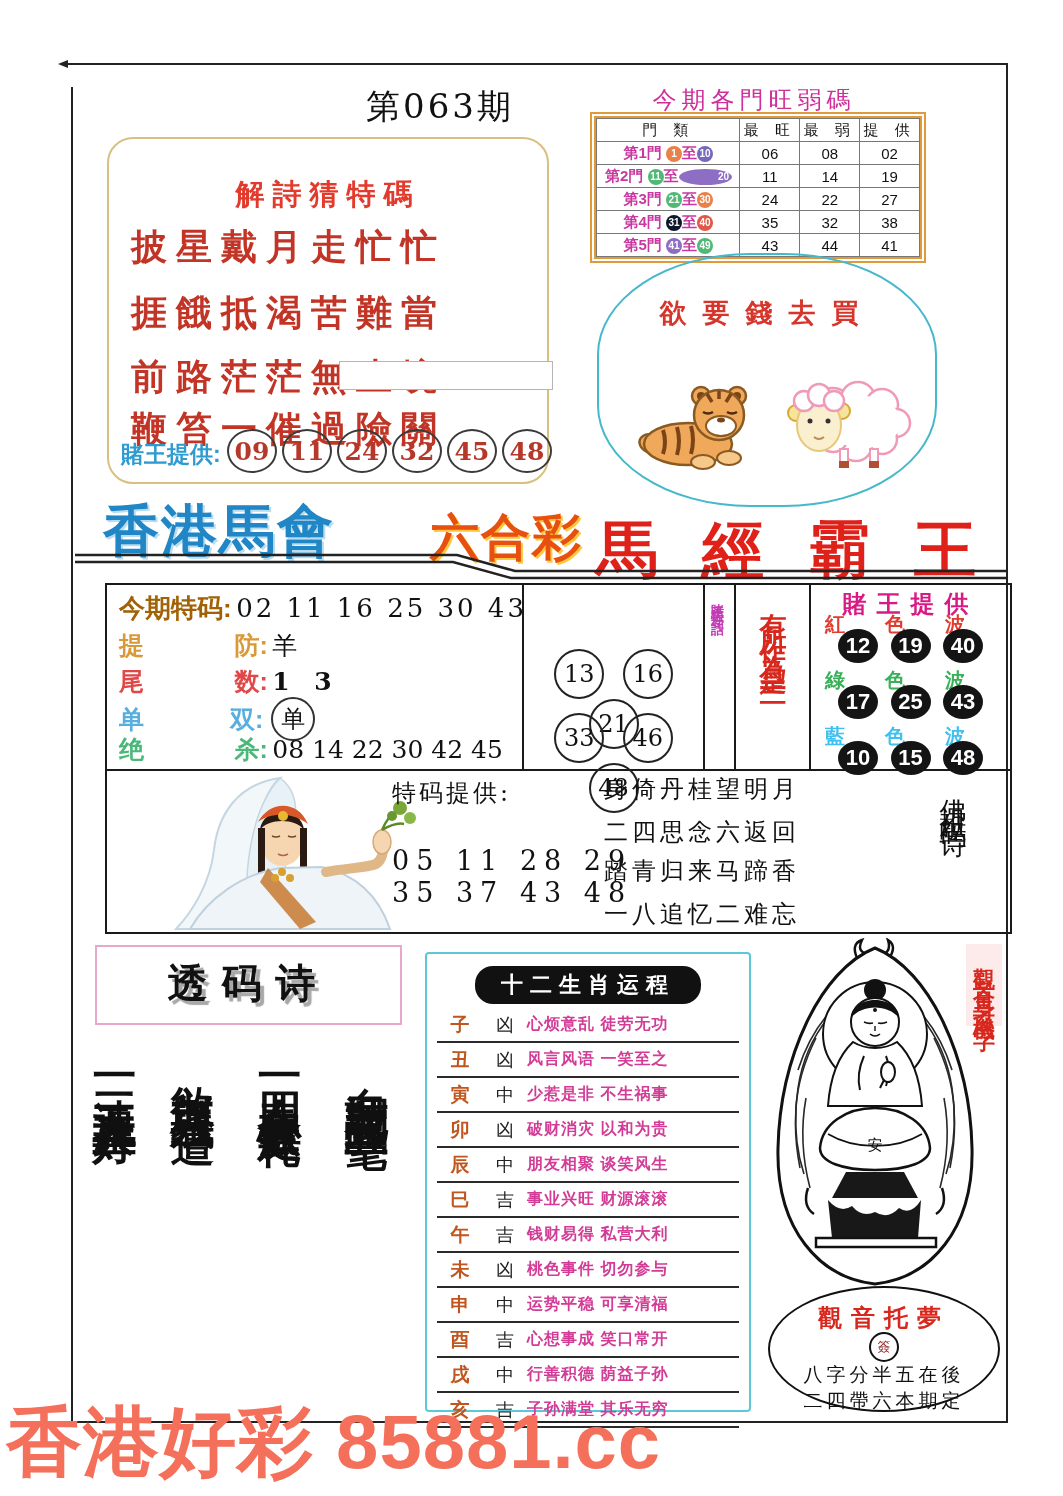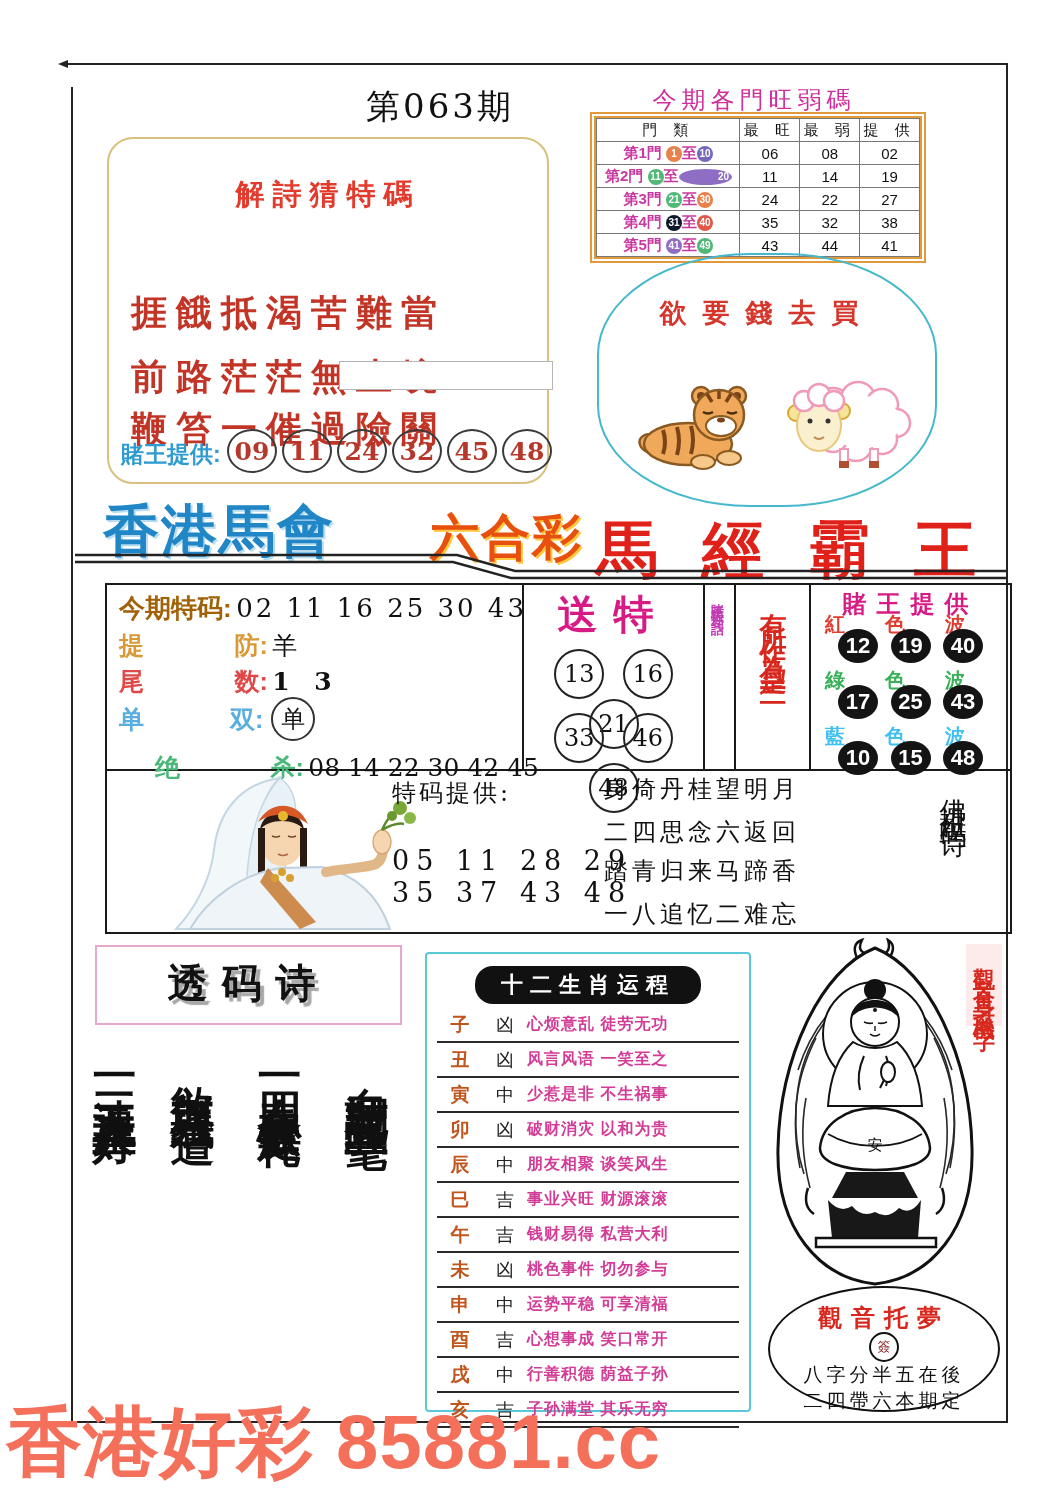--- a/index.html
+++ b/index.html
@@ -103,20 +103,21 @@
   <div class="abs hline" style="left:62px;top:63px;width:946px;height:2px;"></div>
   <div class="abs" style="left:58px;top:60px;width:0;height:0;border-right:10px solid #222;border-top:4px solid transparent;border-bottom:4px solid transparent;"></div>
   <div class="abs vline" style="left:71px;top:87px;width:2px;height:1335px;"></div>
   <div class="abs vline" style="left:1006px;top:64px;width:2px;height:1358px;"></div>
   <div class="abs hline" style="left:72px;top:1421px;width:936px;height:2px;"></div>
 
   <div class="abs" style="left:366px;top:84px;font-size:34px;letter-spacing:3px;font-family:'DejaVu Serif',serif;">第063期</div>
 
   <div class="abs poem-box">
     <div class="abs poem-title">解詩猜特碼</div>
+    <div class="abs poem-line" style="top:84px;">披星戴月走忙忙</div>
     <div class="abs poem-line" style="top:150px;">捱餓抵渴苦難當</div>
     <div class="abs poem-line" style="top:214px;">前路茫茫無止境</div>
     <div class="abs poem-line" style="top:266px;">鞭笞一催過險關</div>
     <div class="abs white-patch"></div>
     <div class="abs prov-label">賭王提供:</div>
     <div class="abs prov-nums">
       <span class="circ-num">09</span>
       <span class="circ-num">11</span>
       <span class="circ-num">24</span>
       <span class="circ-num">32</span>
@@ -250,27 +251,26 @@
     <div class="abs" style="left:12px;top:80px;">
       <span class="kv-key" style="color: rgb(224, 72, 72);">尾</span>
       <span class="kv-key" style="margin-left: 86px; color: rgb(224, 72, 72);">数:</span>
       <span class="kv-val" style="font-weight:bold;letter-spacing:8px;">1 3</span>
     </div>
     <div class="abs" style="left:12px;top:112px;display:flex;align-items:center;">
       <span class="kv-key" style="color: rgb(88, 174, 222);">单</span>
       <span class="kv-key" style="margin-left: 86px; margin-right: 8px; color: rgb(88, 174, 222);">双:</span>
       <span class="circled-one">单</span>
     </div>
-    <div class="abs" style="left:12px;top:166px;white-space:nowrap;margin-left:36px;">
+    <div class="abs" style="left:12px;top:148px;white-space:nowrap;">
       <span class="kv-key" style="color: rgb(74, 184, 120);">绝</span>
       <span class="kv-key" style="margin-left: 86px; color: rgb(74, 184, 120);">杀:</span>
       <span class="kv-val">08 14 22 30 42 45</span>
     </div>
 
-    <div class="abs songte-title" style="left:417px;top:2px;width:179px;">送特</div>
     <div class="abs" style="left:417px;top:64px;width:179px;text-align:center;">
       <span class="ball-open">13</span>
       <span class="ball-open">16</span>
       <span class="ball-open">21</span>
     </div>
     <div class="abs" style="left:417px;top:128px;width:179px;text-align:center;">
       <span class="ball-open">33</span>
       <span class="ball-open">46</span>
       <span class="ball-open">48</span>
     </div>

